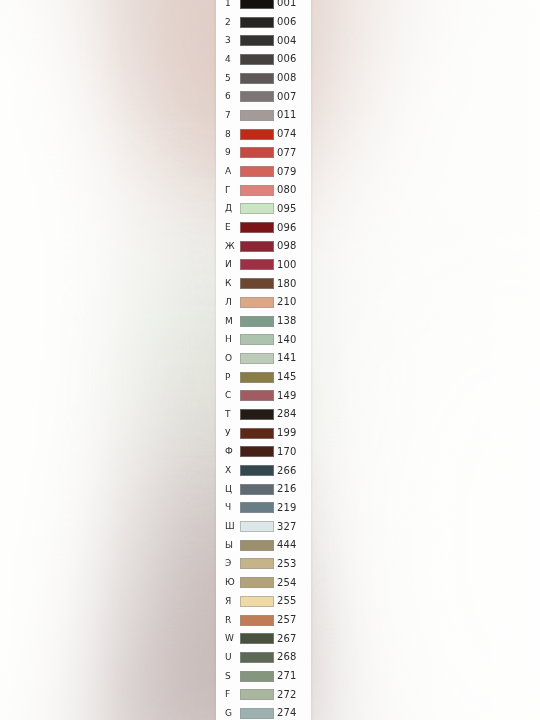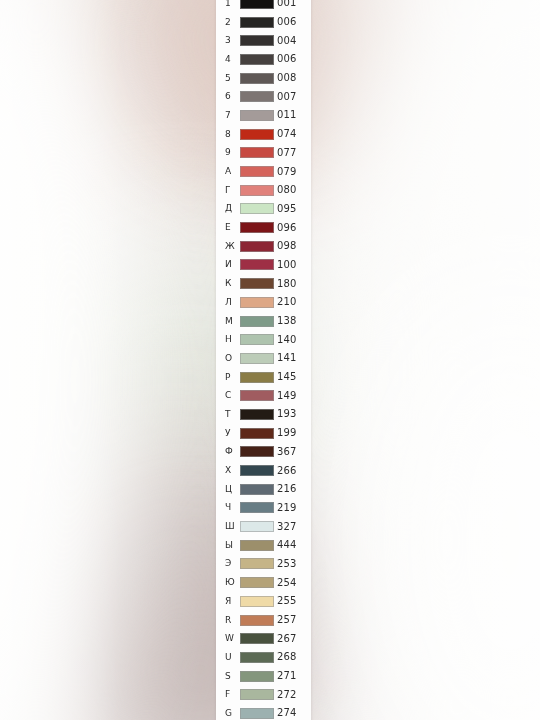--- a/index.html
+++ b/index.html
@@ -261,31 +261,31 @@
         <span class="row-code">145</span>
       </div>
       <div class="row">
         <span class="row-key">С</span>
         <span class="row-swatch" style="background: rgb(160, 92, 96);"></span>
         <span class="row-code">149</span>
       </div>
       <div class="row">
         <span class="row-key">Т</span>
         <span class="row-swatch" style="background: rgb(35, 27, 20);"></span>
-        <span class="row-code">193</span>
+        <span class="row-code">284</span>
       </div>
       <div class="row">
         <span class="row-key">У</span>
         <span class="row-swatch" style="background: rgb(94, 40, 25);"></span>
         <span class="row-code">199</span>
       </div>
       <div class="row">
         <span class="row-key">Ф</span>
         <span class="row-swatch" style="background: rgb(69, 33, 23);"></span>
-        <span class="row-code">367</span>
+        <span class="row-code">170</span>
       </div>
       <div class="row">
         <span class="row-key">Х</span>
         <span class="row-swatch" style="background: rgb(51, 71, 79);"></span>
         <span class="row-code">266</span>
       </div>
       <div class="row">
         <span class="row-key">Ц</span>
         <span class="row-swatch" style="background: rgb(95, 106, 115);"></span>
         <span class="row-code">216</span>

